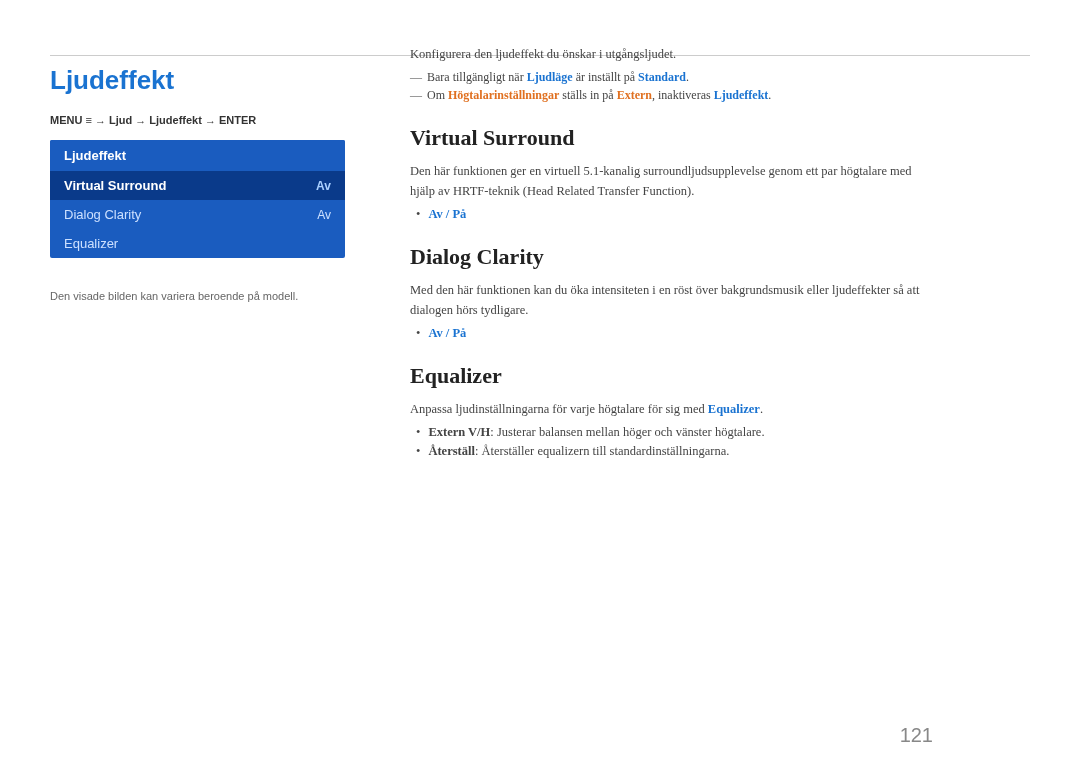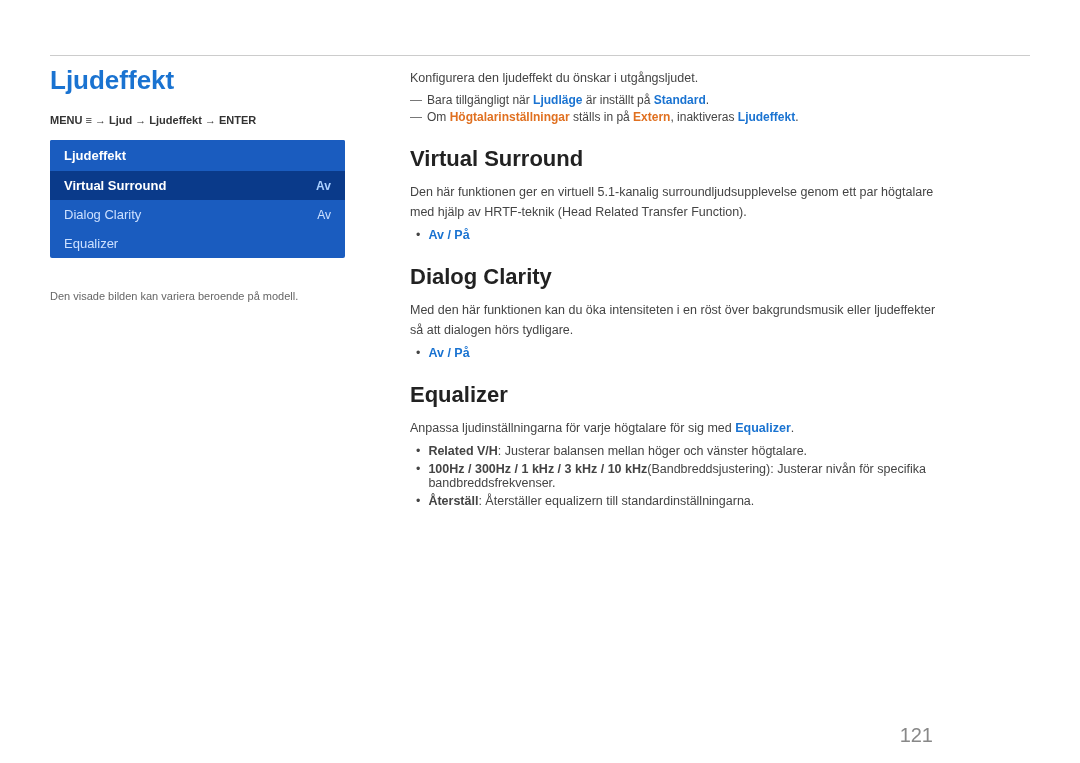--- a/index.html
+++ b/index.html
@@ -96,23 +96,24 @@
 
     .note-text {
       font-size: 11px;
       color: #666;
       margin-top: 32px;
     }
 
     
     .right-col {
       position: absolute;
-      top: 71px;
+      top: 47px;
       left: 410px;
       right: 50px;
+      font-family: Liberation Serif, serif;
     }
 
     .intro-text {
       font-size: 12.5px;
       color: #444;
       margin-bottom: 8px;
     }
 
     .note-line {
       font-size: 12px;
@@ -254,24 +255,21 @@
     <div class="section-body">Med den här funktionen kan du öka intensiteten i en röst över bakgrundsmusik eller ljudeffekter så att dialogen hörs tydligare.</div>
     <div class="bullet-item">
       <span class="link-blue">Av / På</span>
     </div>
 
     <div class="section-title">Equalizer</div>
     <div class="section-body">
       Anpassa ljudinställningarna för varje högtalare för sig med <span class="link-blue">Equalizer</span>.
     </div>
     <div class="bullet-item">
-      <span><span class="bold-text">Related V/H</span>: Justerar balansen mellan höger och vänster högtalare.</span>
-    </div>
-    <div class="bullet-item">
-      <span><span class="bold-text">100Hz / 300Hz / 1 kHz / 3 kHz / 10 kHz</span>(Bandbreddsjustering): Justerar nivån för specifika bandbreddsfrekvenser.</span>
+      <span><span class="bold-text">Extern V/H</span>: Justerar balansen mellan höger och vänster högtalare.</span>
     </div>
     <div class="bullet-item">
       <span><span class="bold-text">Återställ</span>: Återställer equalizern till standardinställningarna.</span>
     </div>
 
   </div>
 
   <div class="page-number">121</div>
 
 </div>

